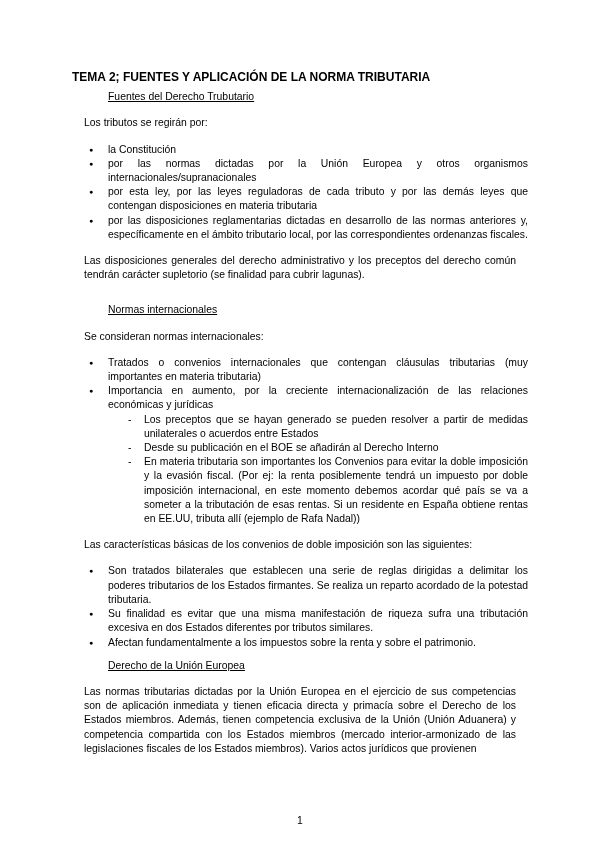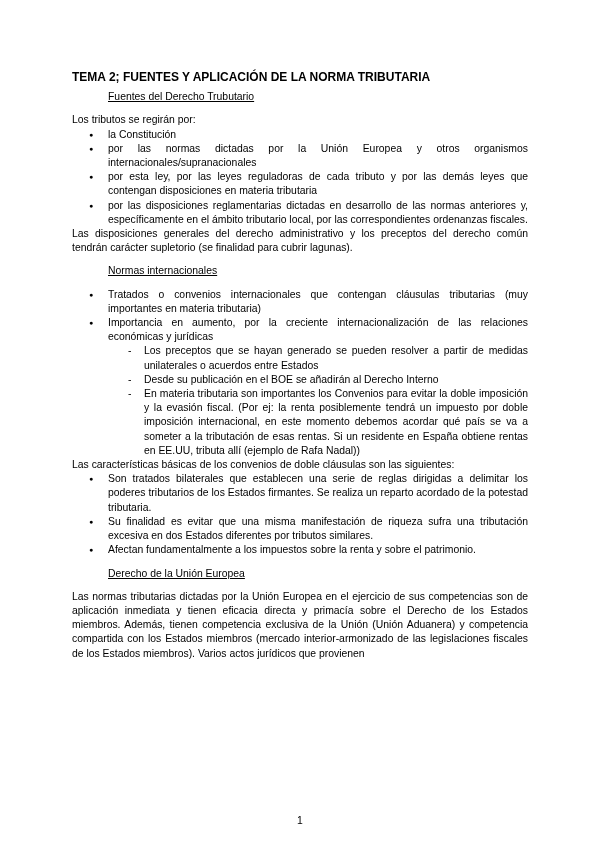--- a/index.html
+++ b/index.html
@@ -2,21 +2,21 @@
 <html><head>
 <meta charset="utf-8">
 <style>
   html, body { margin: 0; padding: 0; background: #ffffff; }
   body { width: 600px; height: 848px; position: relative; overflow: hidden;
          font-family: "Liberation Sans", sans-serif; color: #000; }
   .page { position: absolute; left: 72px; top: 70px; width: 456px;
           font-size: 10.4px; line-height: 14.2px; }
   .title { font-weight: bold; font-size: 12px; margin: 0 0 6px 0; letter-spacing: 0; }
   .sub { margin: 0 0 9px 36px; text-decoration: underline; }
-  .p { margin: 0; text-align: justify; }
+  .p { margin: 12px; text-align: justify; }
   .gap { height: 9px; }
   ul.bul { list-style: none; margin: 0; padding: 0; }
   ul.bul > li { position: relative; padding-left: 36px; text-align: justify; }
   ul.bul > li::before { content: "\25CF"; position: absolute; left: 17px; top: 0; font-size: 7px; }
   ul.dash { list-style: none; margin: 0; padding: 0; }
   ul.dash > li { position: relative; padding-left: 72px; text-align: justify; }
   ul.dash > li::before { content: "-"; position: absolute; left: 56px; top: 0; }
   .pagenum { position: absolute; left: 0; width: 600px; top: 815px; text-align: center; font-size: 10.4px; }
 </style>
 </head>
@@ -30,30 +30,31 @@
   <ul class="bul">
     <li>la Constitución</li>
     <li>por las normas dictadas por la Unión Europea y otros organismos internacionales/supranacionales</li>
     <li>por esta ley, por las leyes reguladoras de cada tributo y por las demás leyes que contengan disposiciones en materia tributaria</li>
     <li>por las disposiciones reglamentarias dictadas en desarrollo de las normas anteriores y, específicamente en el ámbito tributario local, por las correspondientes ordenanzas fiscales.</li>
   </ul>
   <p class="p">Las disposiciones generales del derecho administrativo y los preceptos del derecho común tendrán carácter supletorio (se finalidad para cubrir lagunas).</p>
   <div class="gap"></div>
 
   <div class="sub">Normas internacionales</div>
+  <p class="p">Se consideran normas internacionales:</p>
   <ul class="bul">
     <li>Tratados o convenios internacionales que contengan cláusulas tributarias (muy importantes en materia tributaria)</li>
     <li>Importancia en aumento, por la creciente internacionalización de las relaciones económicas y jurídicas</li>
   </ul>
   <ul class="dash">
     <li>Los preceptos que se hayan generado se pueden resolver a partir de medidas unilaterales o acuerdos entre Estados</li>
     <li>Desde su publicación en el BOE se añadirán al Derecho Interno</li>
     <li>En materia tributaria son importantes los Convenios para evitar la doble imposición y la evasión fiscal. (Por ej: la renta posiblemente tendrá un impuesto por doble imposición internacional, en este momento debemos acordar qué país se va a someter a la tributación de esas rentas. Si un residente en España obtiene rentas en EE.UU, tributa allí (ejemplo de Rafa Nadal))</li>
   </ul>
-  <p class="p">Las características básicas de los convenios de doble cláusulas son las siguientes:</p>
+  <p class="p">Las características básicas de los convenios de doble imposición son las siguientes:</p>
   <ul class="bul">
     <li>Son tratados bilaterales que establecen una serie de reglas dirigidas a delimitar los poderes tributarios de los Estados firmantes. Se realiza un reparto acordado de la potestad tributaria.</li>
     <li>Su finalidad es evitar que una misma manifestación de riqueza sufra una tributación excesiva en dos Estados diferentes por tributos similares.</li>
     <li>Afectan fundamentalmente a los impuestos sobre la renta y sobre el patrimonio.</li>
   </ul>
   <div class="gap"></div>
 
   <div class="sub">Derecho de la Unión Europea</div>
   <p class="p">Las normas tributarias dictadas por la Unión Europea en el ejercicio de sus competencias son de aplicación inmediata y tienen eficacia directa y primacía sobre el Derecho de los Estados miembros. Además, tienen competencia exclusiva de la Unión (Unión Aduanera) y competencia compartida con los Estados miembros (mercado interior-armonizado de las legislaciones fiscales de los Estados miembros). Varios actos jurídicos que provienen</p>
 </div>

